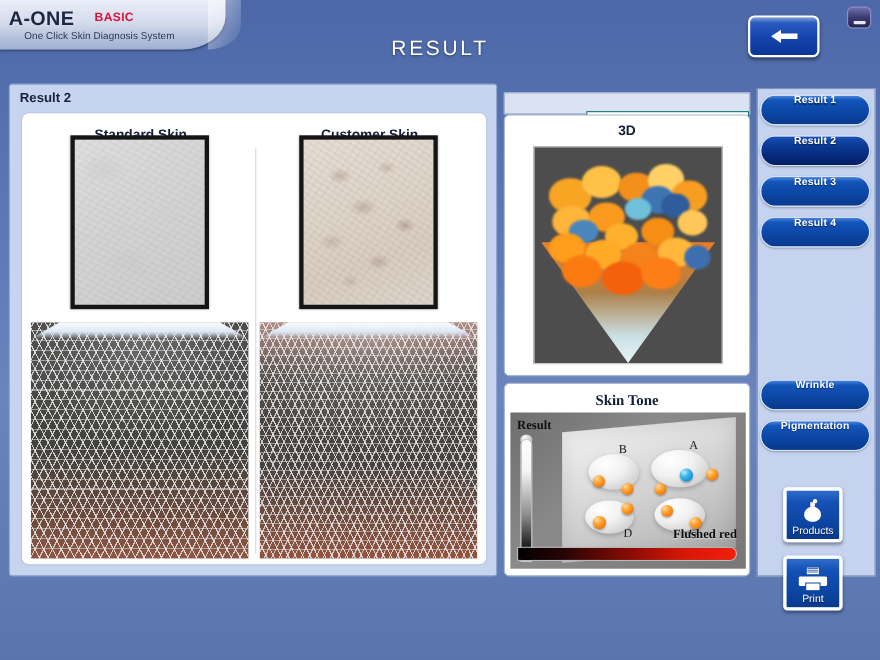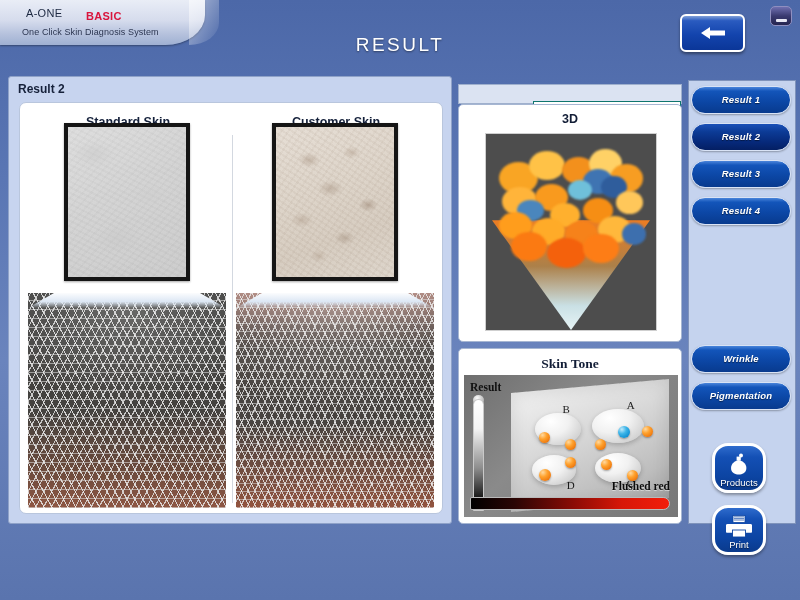--- a/index.html
+++ b/index.html
@@ -24,22 +24,22 @@
     background: linear-gradient(180deg, #e9edf6 0%, #d6dced 45%, #b6c2dd 75%, #9fb0d2 100%);
     border-bottom-right-radius: 40px 30px;
     box-shadow: 0 1px 2px rgba(0,0,0,.35);
   }
   .logo-plate::after {
     content:""; position:absolute; right:-14px; top:0; width:30px; height:45px;
     background: linear-gradient(120deg, rgba(255,255,255,.55), rgba(255,255,255,0));
     border-bottom-right-radius: 40px 30px;
   }
   .logo-line1 {
-    position: absolute; left: 26px; top: 7px;
-    font-size: 11px; font-weight: 400; color: #1b2740; letter-spacing: .3px;
+    position: absolute; left: 8px; top: 7px;
+    font-size: 18px; font-weight: 700; color: #1b2740; letter-spacing: .3px;
   }
   .logo-basic {
     position: absolute; left: 86px; top: 10px;
     font-size: 11px; font-weight: 700; color: #d9143c; letter-spacing: .3px;
   }
   .logo-line2 {
     position: absolute; left: 22px; top: 27px;
     font-size: 9px; color: #2b3550; letter-spacing: .1px;
   }
 
@@ -287,39 +287,38 @@
     border: 1px solid #7f93bb;
   }
   .nav-btn {
     position: absolute; left: 2px;
     width: 100px; height: 28px;
     border-radius: 14px;
     background: linear-gradient(180deg, #3f7cd6 0%, #1253b8 18%, #0b44a4 52%, #073campaign 100%);
     background: linear-gradient(180deg, #4a85db 0%, #1355ba 16%, #0c47a6 55%, #083a8e 100%);
     border: 1px solid #d9e3f5;
     box-shadow: 0 1px 2px rgba(0,0,0,.3);
-    display: flex; align-items: center; justify-content: center;
+    display: flex; justify-content: center;
     cursor: pointer;
-    font-style: italic;
   }
   .nav-btn.active {
     background: linear-gradient(180deg, #1a50b8 0%, #0c3b96 30%, #06297a 70%, #041f63 100%);
   }
   .nav-btn span {
     font-size: 9.5px; font-weight: 700; color: #ffffff;
     text-align: center; line-height: 1.0; letter-spacing: .2px;
     text-shadow: 0 1px 1px rgba(0,0,0,.5);
     white-space: pre-line;
   }
   .nav-btn.two-line span { font-size: 8.5px; line-height: 1.05; }
 
   .sq-btn {
     position: absolute; left: 23px;
     width: 54px; height: 50px;
-    border-radius: 16px;
+    border-radius: 4px;
     background: linear-gradient(180deg, #2f6ccd 0%, #1450b5 25%, #0c44a2 70%, #0a3a8c 100%);
     border: 3px solid #ffffff;
     box-shadow: 0 2px 3px rgba(0,0,0,.35);
     cursor: pointer;
   }
   .sq-label {
     position: absolute; left: 0; bottom: 2px; width: 100%;
     text-align: center; font-size: 9.5px; color: #ffffff;
     text-shadow: 0 1px 1px rgba(0,0,0,.6);
   }

